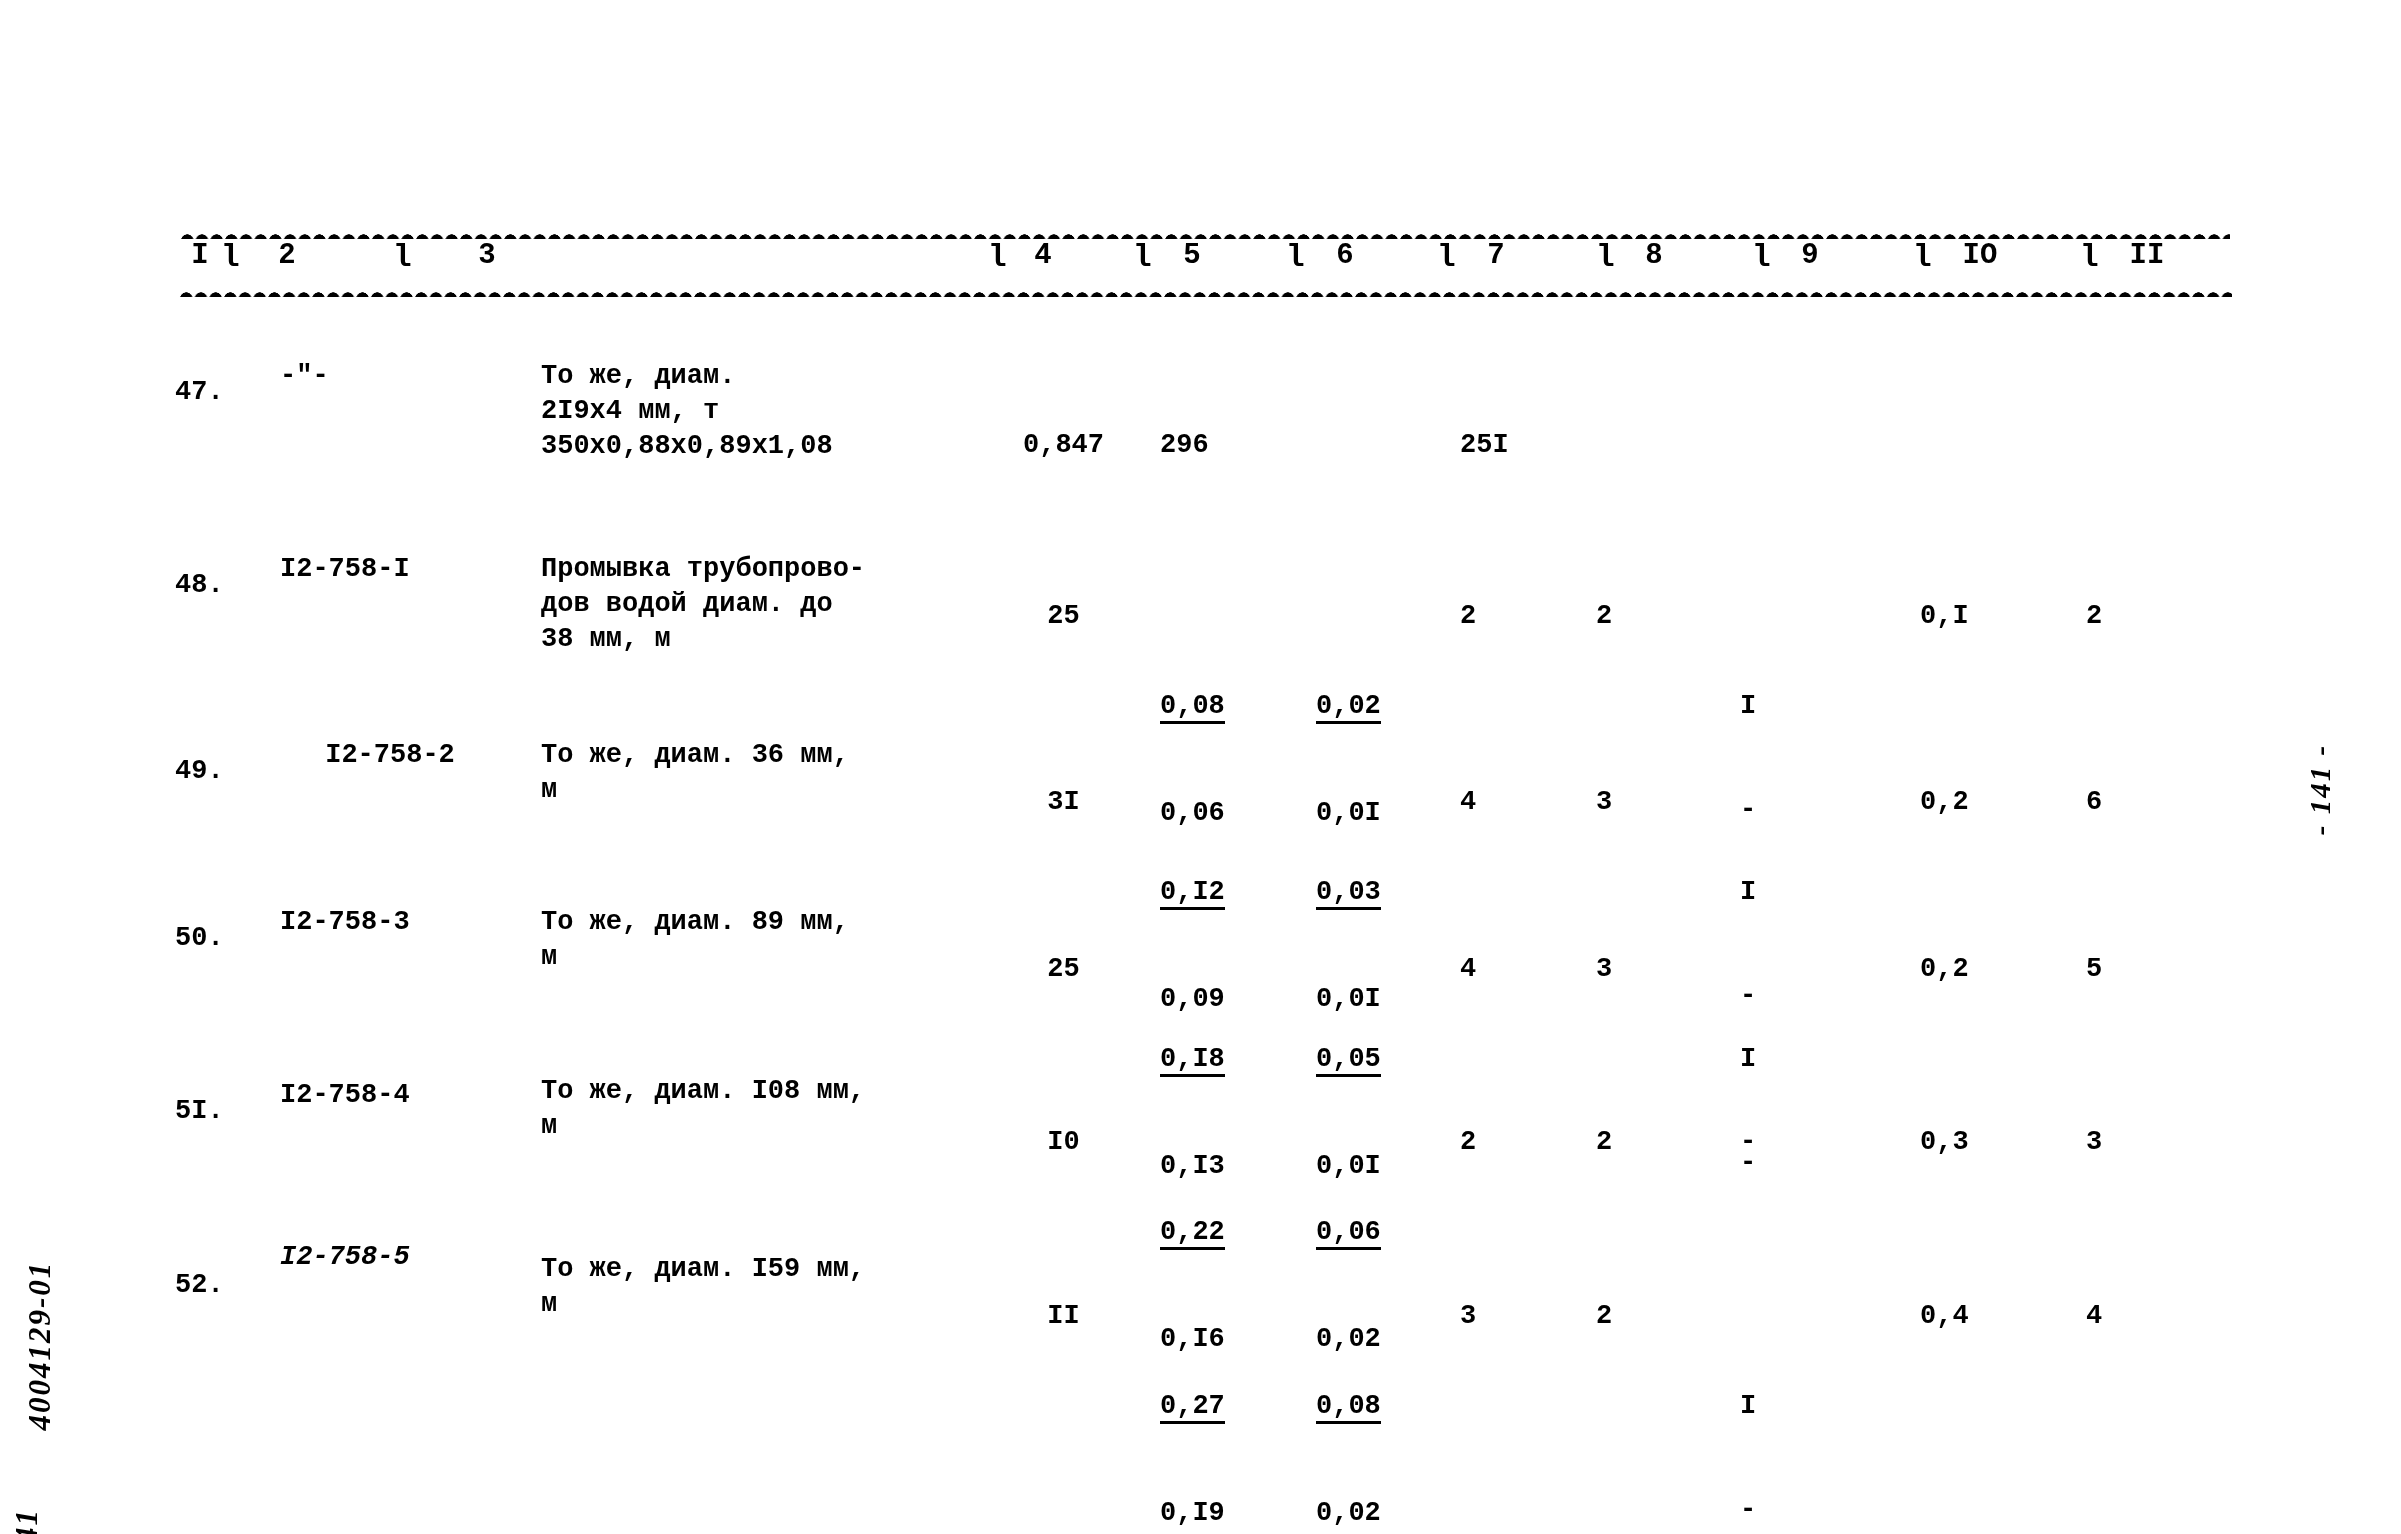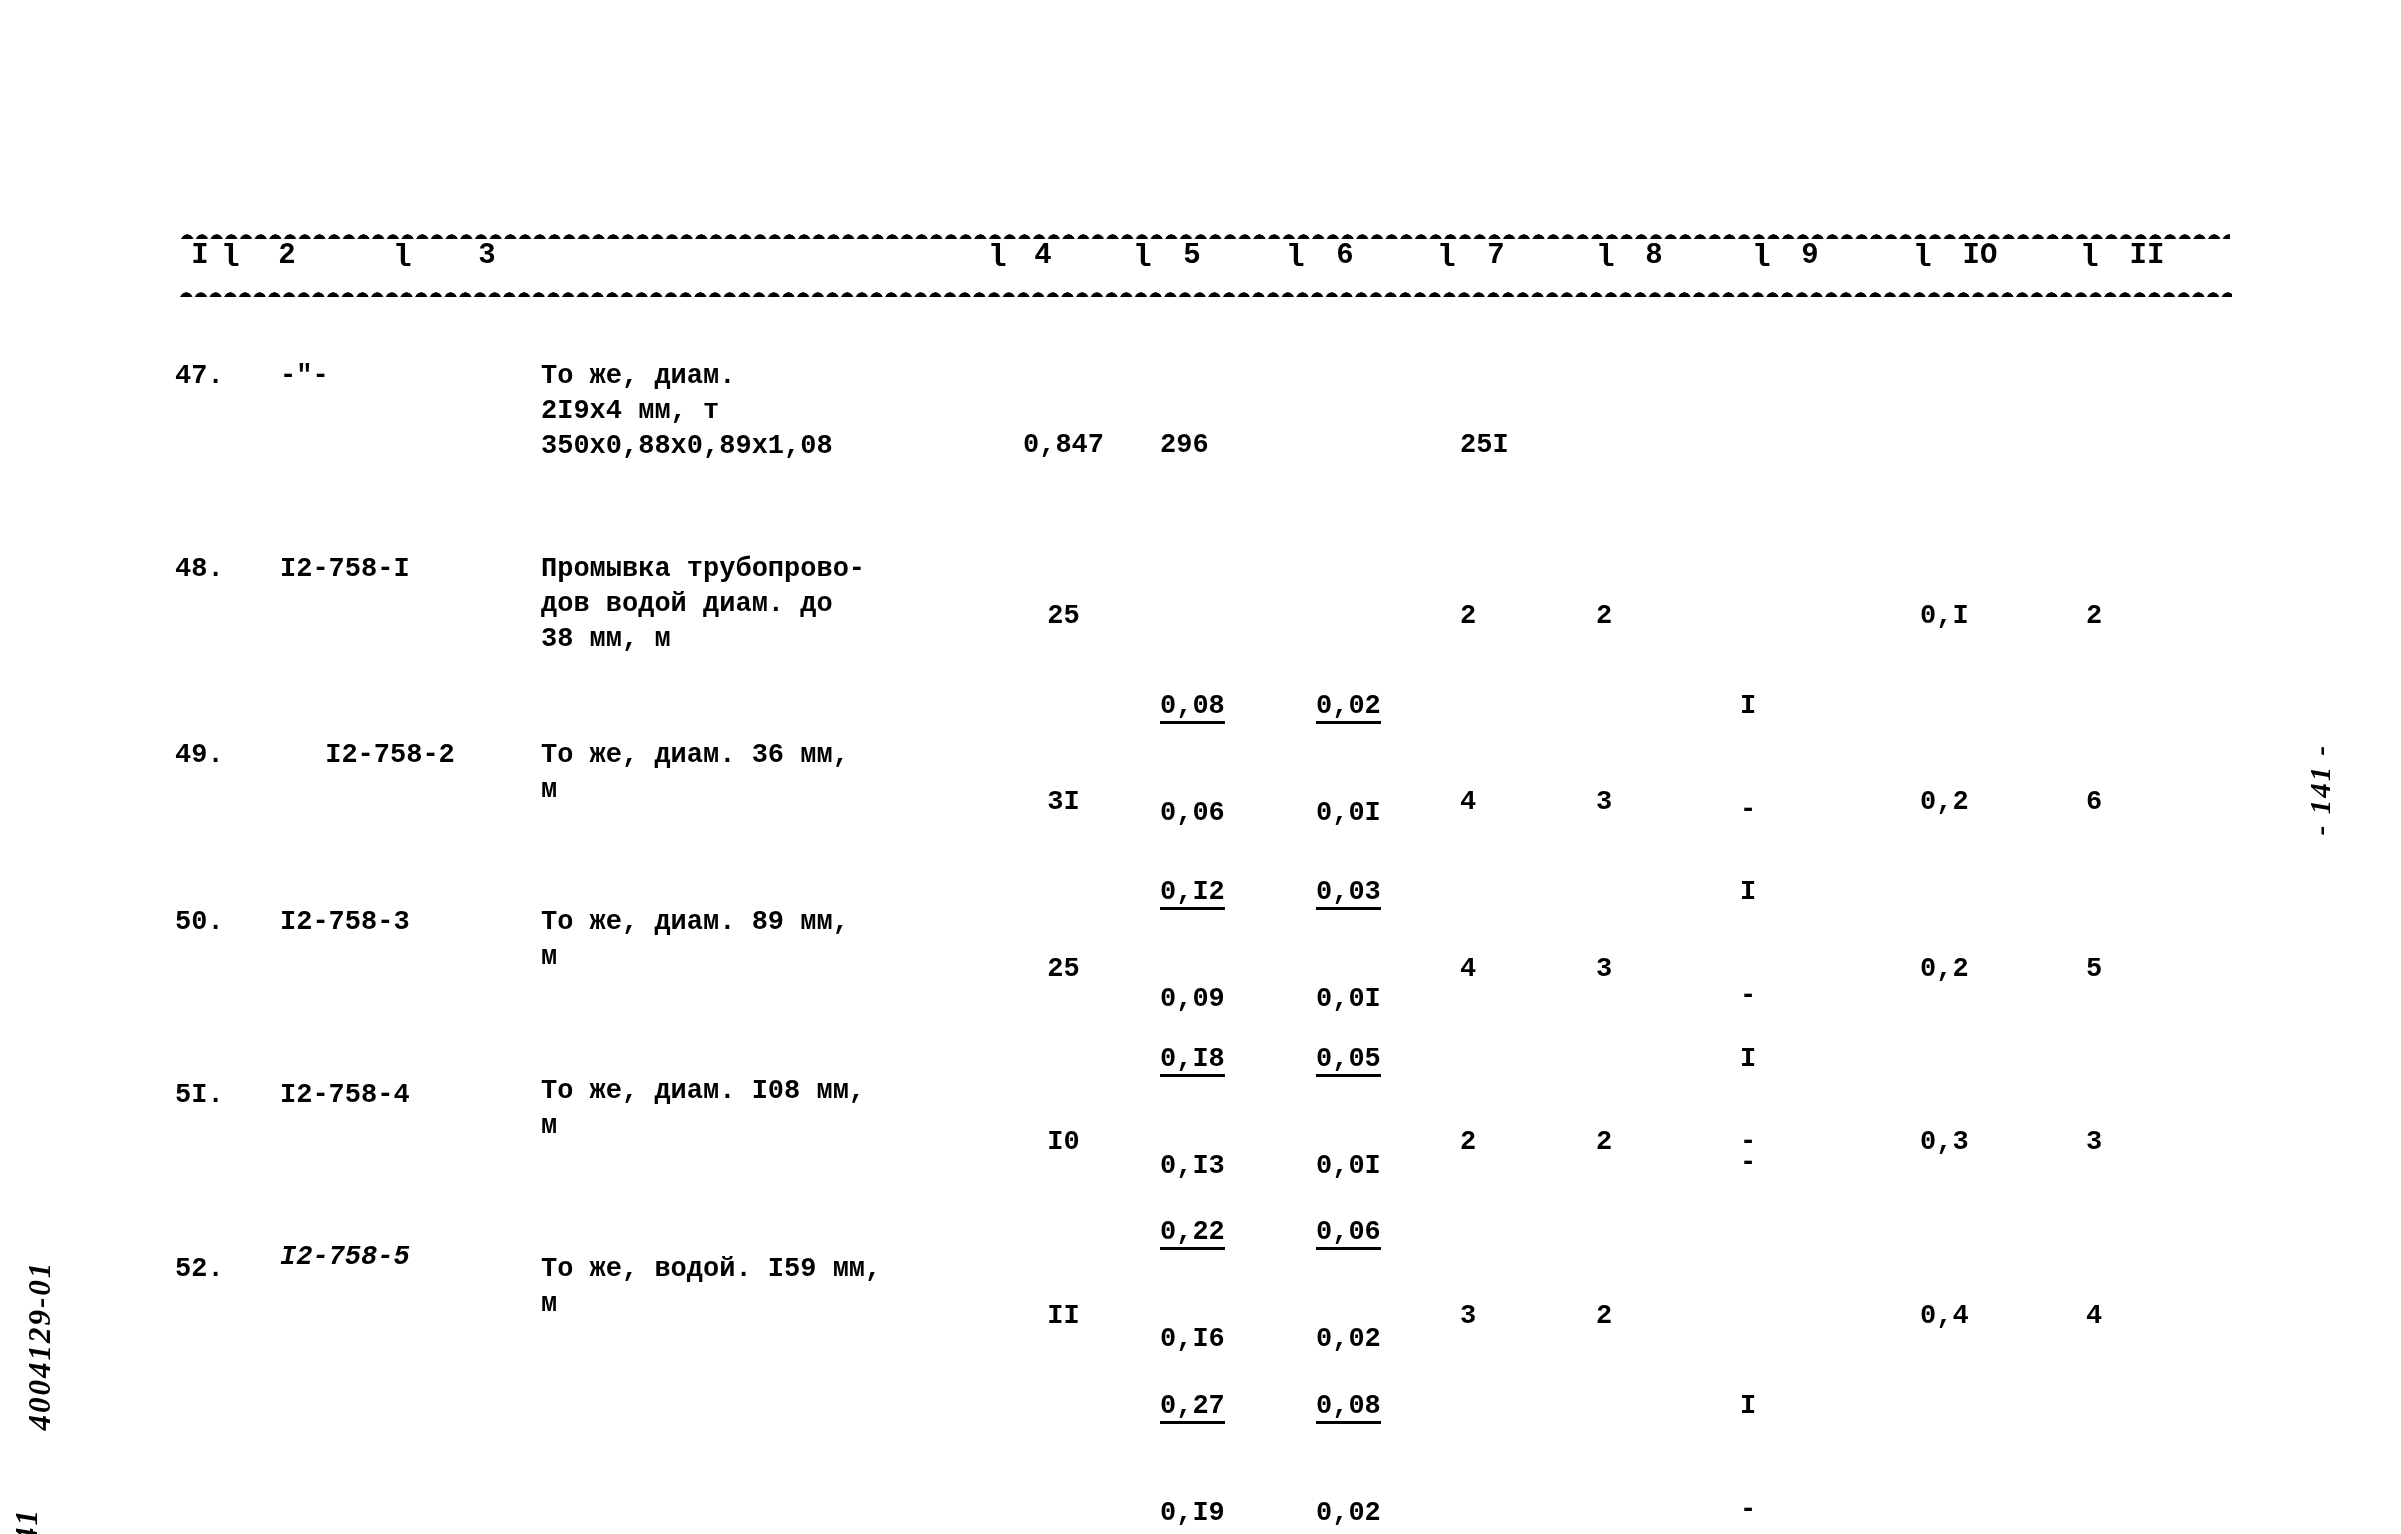--- a/index.html
+++ b/index.html
@@ -76,21 +76,21 @@
     width: 2401px;
   }
   .cell {
     position: absolute;
     font-family: "Liberation Mono", "DejaVu Sans Mono", monospace;
     font-weight: bold;
     font-size: 27px;
     line-height: 1.30;
     white-space: pre;
   }
-  .c-num   { left: 175px;  width: 100px; text-align: left; }
+  .c-num   { left: 175px;  width: 100px; text-align: left; margin-top: 16px; }
   .c-code  { left: 280px;  width: 220px; text-align: left; }
   .c-desc  { left: 541px;  width: 427px; text-align: left; }
   .c-4     { left: 1000px; width: 127px; text-align: center; }
   .c-5     { left: 1160px; width: 133px; text-align: left; }
   .c-6     { left: 1316px; width: 133px; text-align: left; }
   .c-7     { left: 1460px; width: 87px; text-align: left; }
   .c-8     { left: 1596px; width: 87px; text-align: left; }
   .c-9     { left: 1740px; width: 100px; text-align: left; }
   .c-10    { left: 1920px; width: 120px; text-align: left; }
   .c-11    { left: 2086px; width: 100px; text-align: left; }
@@ -305,21 +305,21 @@
     <span class="cell c-7" style="top:59px;">2</span>
     <span class="cell c-8" style="top:59px;">2</span>
     <span class="cell c-9" style="top:59px;">-</span>
     <span class="cell c-10" style="top:59px;">0,3</span>
     <span class="cell c-11" style="top:59px;">3</span>
   </div>
 
   <div class="row" style="top:1240px;">
     <span class="cell c-num" style="top:12px;">52.</span>
     <span class="cell c-code" style="top:0;font-style:italic;">I2-758-5</span>
-    <span class="cell c-desc" style="top:12px;">То же, водой. I59 мм,
+    <span class="cell c-desc" style="top:12px;">То же, диам. I59 мм,
 м</span>
     <span class="cell c-4" style="top:59px;">II</span>
     <span class="cell c-5" style="top:12px;">
       <span class="frac">
         <span class="numer">0,27</span>
         <span class="denom">0,I9</span>
       </span>
     </span>
     <span class="cell c-6" style="top:12px;">
       <span class="frac">

